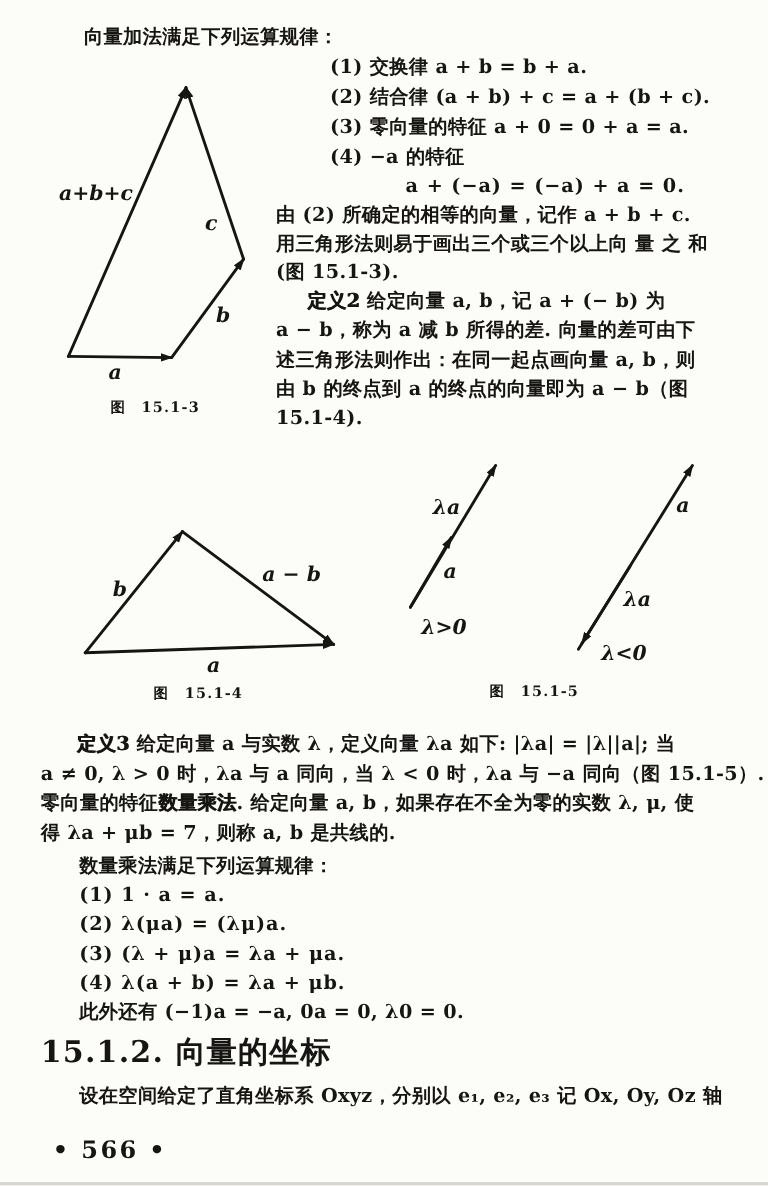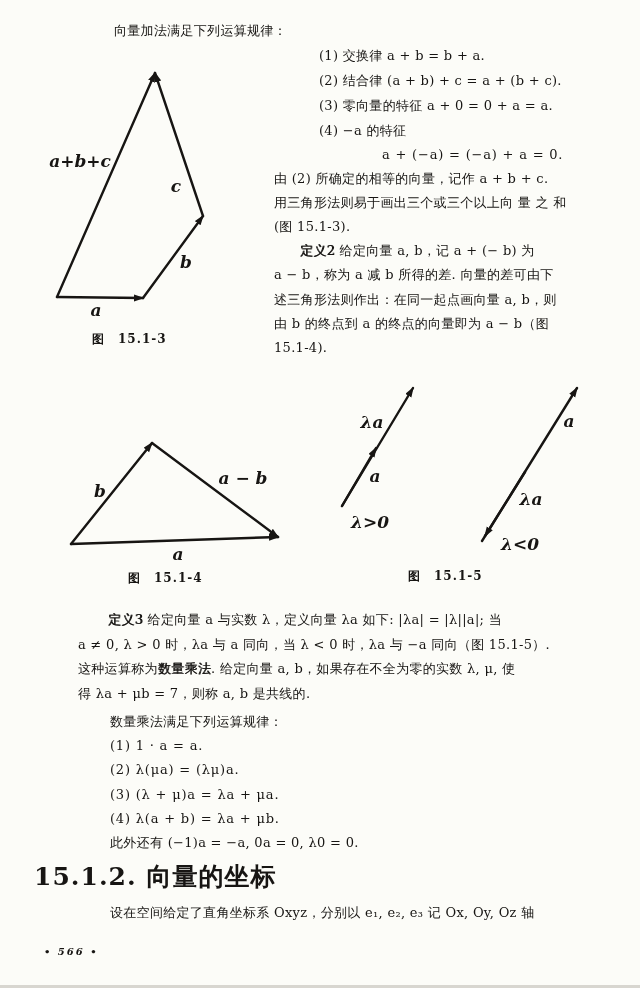--- a/index.html
+++ b/index.html
@@ -5,29 +5,28 @@
   html,body { margin:0; padding:0; }
   body { background:#ffffff; }
   .page {
     position:relative; width:640px; height:988px;
     background:#fcfcf8; overflow:hidden;
     font-family:"DejaVu Serif","Liberation Serif",serif;
     color:#171513;
   }
   .line {
     position:absolute; white-space:nowrap;
-    font-size:13px; font-weight:400; letter-spacing:0.3px;
+    font-size:16px; font-weight:700; letter-spacing:0.3px;
     line-height:20px;
-    margin-left:44px;
   }
   .formula { letter-spacing:0.8px; }
   .xbold { text-shadow:0.7px 0 0 currentColor; }
   .caption { position:absolute; white-space:nowrap; font-size:12px; font-weight:700; letter-spacing:1px; }
   .h2 { position:absolute; white-space:nowrap; font-size:25px; font-weight:700; letter-spacing:1px; }
-  .pagenum { position:absolute; white-space:nowrap; font-size:10px; font-weight:700; letter-spacing:2px;font-style:italic; }
+  .pagenum { position:absolute; white-space:nowrap; font-size:20px; font-weight:700; letter-spacing:2px; }
   svg { position:absolute; overflow:visible; }
   .vec { stroke:#171513; stroke-width:2.4; fill:none; stroke-linecap:round; }
   .svglabel { font-family:"DejaVu Serif",serif; font-style:italic; font-weight:700; font-size:17px; fill:#171513; }
   .edge-smudge { position:absolute; left:0; bottom:0; width:100%; height:3px; background:#d8d6d0; }
 </style>
 </head>
 <body>
 
 <div class="page">
 
@@ -97,21 +96,21 @@
     <path class="vec" d="M147,163 L242,10" marker-end="url(#arr5)"></path>
     <path class="vec" d="M190,94 L150,158" marker-end="url(#arr5)"></path>
     <text class="svglabel" x="234" y="49" text-anchor="middle">a</text>
     <text class="svglabel" x="196" y="127" text-anchor="middle">λa</text>
     <text class="svglabel" x="185" y="172" text-anchor="middle">λ&lt;0</text>
   </svg>
   <div class="caption" style="left:408px; top:568px;">图　15.1-5</div>
 
   <div class="line" style="left:64px; top:610px;"><span class="xbold">定义3</span><span>  给定向量 a 与实数 λ，定义向量 λa 如下: |λa| = |λ||a|; 当</span></div>
   <div class="line" style="left:34px; top:635px;">a ≠ 0, λ &gt; 0 时，λa 与 a 同向，当 λ &lt; 0 时，λa 与 −a 同向（图 15.1-5）.</div>
-  <div class="line" style="left:34px; top:659px;"><span>这种运算称为</span><span class="xbold">数量乘法</span><span>. 给定向量 a, b，如果存在不全为零的实数 λ, μ, 使</span></div>
+  <div class="line" style="left:34px; top:659px;"><span>零向量的特征</span><span class="xbold">数量乘法</span><span>. 给定向量 a, b，如果存在不全为零的实数 λ, μ, 使</span></div>
   <div class="line" style="left:34px; top:684px;">得 λa + μb = 7，则称 a, b 是共线的.</div>
 
   <div class="line" style="left:66px; top:712px;">数量乘法满足下列运算规律：</div>
   <div class="line formula" style="left:66px; top:736px;">(1) 1 · a = a.</div>
   <div class="line formula" style="left:66px; top:760px;">(2) λ(μa) = (λμ)a.</div>
   <div class="line formula" style="left:66px; top:785px;">(3) (λ + μ)a = λa + μa.</div>
   <div class="line formula" style="left:66px; top:809px;">(4) λ(a + b) = λa + μb.</div>
   <div class="line" style="left:66px; top:833px;">此外还有 (−1)a = −a, 0a = 0, λ0 = 0.</div>
 
   <div class="h2" style="left:34px; top:860px;">15.1.2. 向量的坐标</div>

